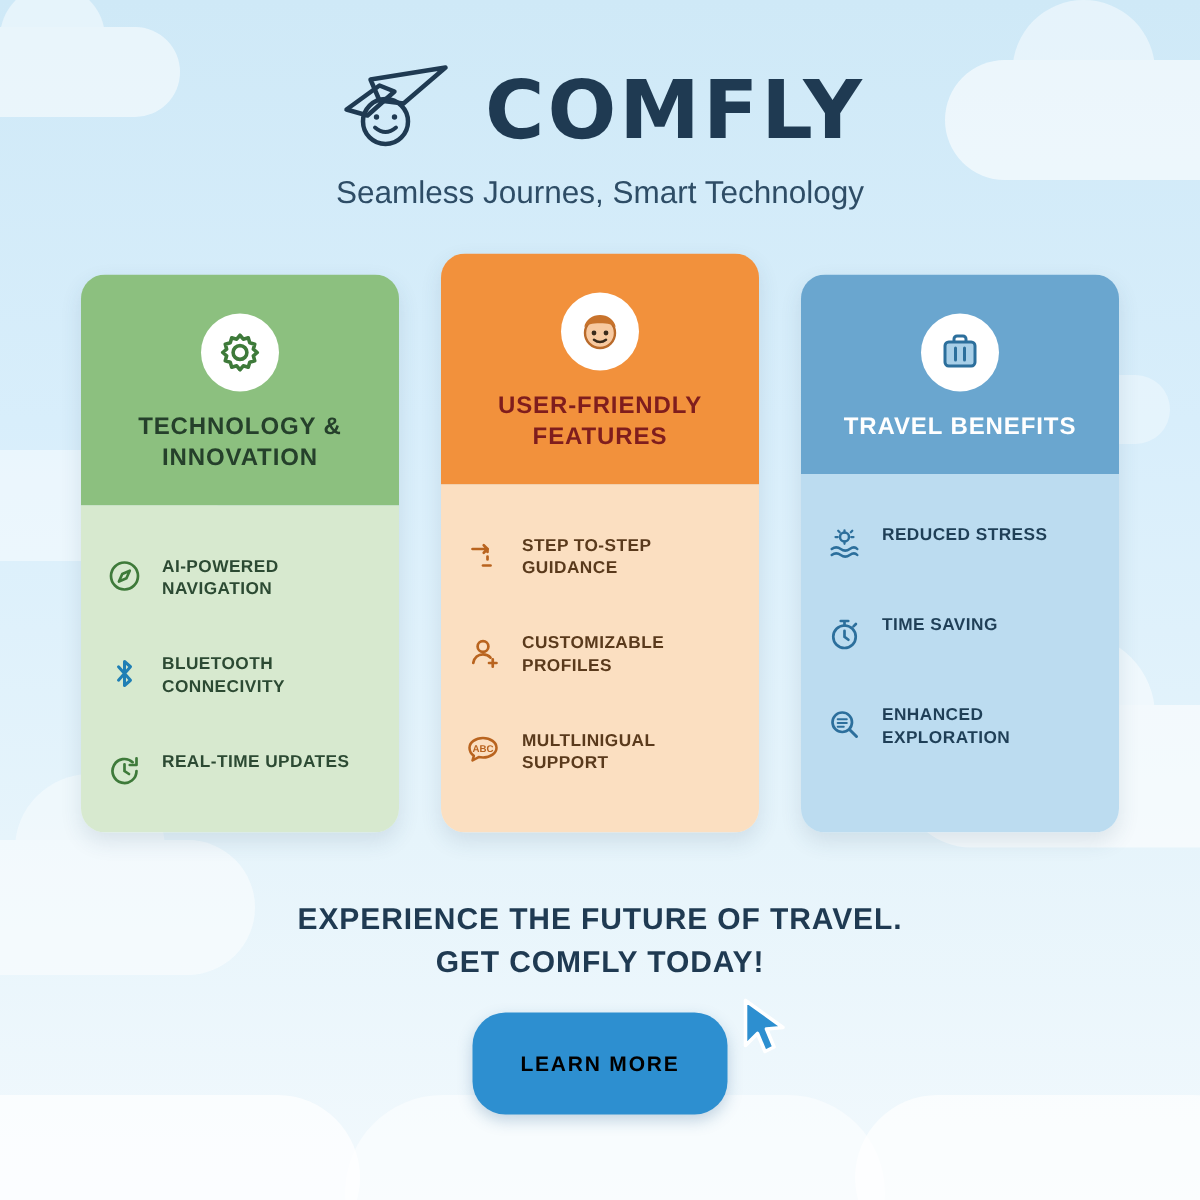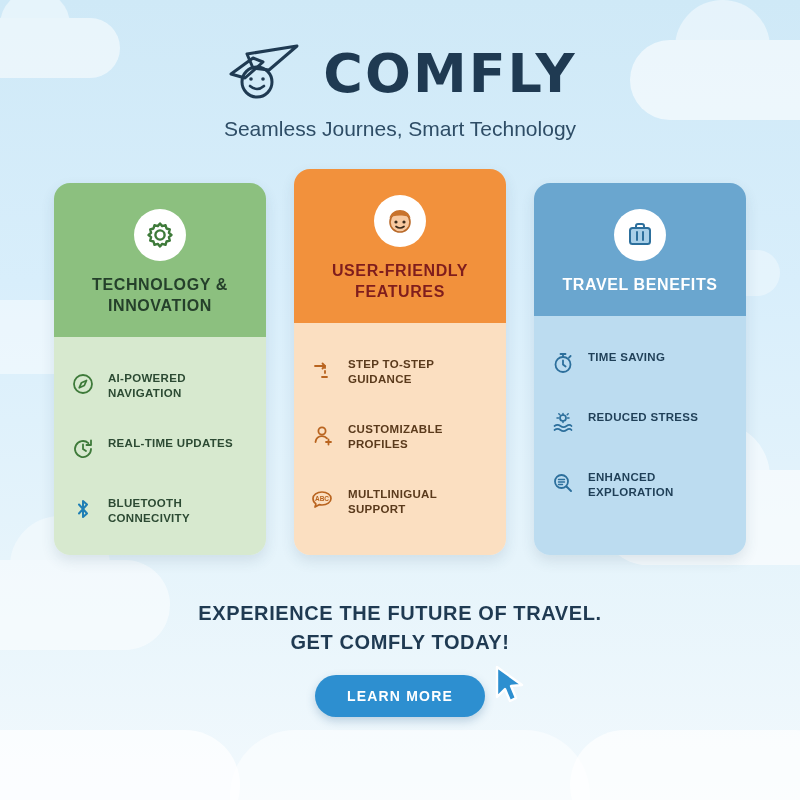--- a/index.html
+++ b/index.html
@@ -185,25 +185,25 @@
     text-transform: uppercase;
   }
   .cta-wrap {
     margin-top: 18px;
     position: relative;
     display: inline-block;
   }
   .cta-button {
     display: inline-block;
     background: #2d8fd0;
-    color: #ffffff;
+    color: #000000;
     font-size: 14px;
     font-weight: bold;
     letter-spacing: 1.2px;
-    padding: 13px 32px;
+    padding: 26px 32px;
     border-radius: 22px;
     border: none;
     cursor: pointer;
     text-transform: uppercase;
     font-family: "Liberation Sans", sans-serif;
     box-shadow: 0 4px 10px rgba(30,90,140,0.25);
   }
   .cursor {
     position: absolute;
     right: -44px;
@@ -266,34 +266,34 @@
               <svg width="24" height="24" viewBox="0 0 24 24">
                 <circle cx="12" cy="12" r="9" fill="none" stroke="#3e7a3a" stroke-width="1.8"></circle>
                 <path d="M15.5 8.5l-2.2 5-5 2.2 2.2-5z" fill="none" stroke="#3e7a3a" stroke-width="1.8" stroke-linejoin="round"></path>
               </svg>
             </span>
             <span class="feature-label">AI-POWERED NAVIGATION</span>
           </div>
           <div class="feature">
             <span class="feature-icon">
               <svg width="24" height="24" viewBox="0 0 24 24">
+                <path d="M8 7.5l8 9-4 3.5V4l4 3.5-8 9" fill="none" stroke="#1f7fb5" stroke-width="2" stroke-linecap="round" stroke-linejoin="round"></path>
+              </svg>
+            </span>
+            <span class="feature-label">BLUETOOTH CONNECIVITY</span>
+          </div>
+          <div class="feature">
+            <span class="feature-icon">
+              <svg width="24" height="24" viewBox="0 0 24 24">
                 <path d="M20 12a8 8 0 1 1-2.6-5.9" fill="none" stroke="#3e7a3a" stroke-width="1.8" stroke-linecap="round"></path>
                 <path d="M20 3.5V8h-4.5" fill="none" stroke="#3e7a3a" stroke-width="1.8" stroke-linecap="round" stroke-linejoin="round"></path>
                 <path d="M12 7.5V12l3 2" fill="none" stroke="#3e7a3a" stroke-width="1.8" stroke-linecap="round"></path>
               </svg>
             </span>
             <span class="feature-label">REAL-TIME UPDATES</span>
-          </div>
-          <div class="feature">
-            <span class="feature-icon">
-              <svg width="24" height="24" viewBox="0 0 24 24">
-                <path d="M8 7.5l8 9-4 3.5V4l4 3.5-8 9" fill="none" stroke="#1f7fb5" stroke-width="2" stroke-linecap="round" stroke-linejoin="round"></path>
-              </svg>
-            </span>
-            <span class="feature-label">BLUETOOTH CONNECIVITY</span>
           </div>
         </div>
       </div>
 
       <div class="card card-orange tall">
         <div class="card-head">
           <div class="card-badge">
             <svg width="34" height="34" viewBox="0 0 34 34">
               <circle cx="17" cy="18" r="10" fill="#f7c9a0" stroke="#b96a2a" stroke-width="1.6"></circle>
               <path d="M6.5 14c1-5 5.5-8 10.5-8s9.5 3 10.5 8c-2-1.5-5-2.5-10.5-2.5S8.5 12.5 6.5 14z" fill="#c8732c"></path>
@@ -345,38 +345,38 @@
               <rect x="6" y="9" width="20" height="16" rx="2.5" fill="#a8cfe8" stroke="#2c6f9c" stroke-width="2"></rect>
               <path d="M13 13v8M19 13v8" fill="none" stroke="#2c6f9c" stroke-width="2" stroke-linecap="round"></path>
             </svg>
           </div>
           <div class="card-title">TRAVEL BENEFITS</div>
         </div>
         <div class="card-body">
           <div class="feature">
             <span class="feature-icon">
               <svg width="24" height="24" viewBox="0 0 24 24">
+                <circle cx="12" cy="7" r="3" fill="none" stroke="#2c6f9c" stroke-width="1.7"></circle>
+                <path d="M12 2.5v1.5M12 10v1.5M7.5 7H6M18 7h-1.5M8.8 3.8l-1-1M16.2 3.8l1-1" stroke="#2c6f9c" stroke-width="1.5" stroke-linecap="round"></path>
+                <path d="M3.5 15q3-2.2 6 0t6 0 5-0" fill="none" stroke="#2c6f9c" stroke-width="1.7" stroke-linecap="round"></path>
+                <path d="M3.5 19q3-2.2 6 0t6 0 5-0" fill="none" stroke="#2c6f9c" stroke-width="1.7" stroke-linecap="round"></path>
+              </svg>
+            </span>
+            <span class="feature-label">REDUCED STRESS</span>
+          </div>
+          <div class="feature">
+            <span class="feature-icon">
+              <svg width="24" height="24" viewBox="0 0 24 24">
                 <circle cx="12" cy="13.5" r="7.5" fill="none" stroke="#2c6f9c" stroke-width="1.8"></circle>
                 <path d="M12 9.5v4l2.6 2" fill="none" stroke="#2c6f9c" stroke-width="1.8" stroke-linecap="round"></path>
                 <path d="M9.5 3h5M12 3v3" fill="none" stroke="#2c6f9c" stroke-width="1.8" stroke-linecap="round"></path>
                 <path d="M18 6.6l1.6-1.6" fill="none" stroke="#2c6f9c" stroke-width="1.8" stroke-linecap="round"></path>
               </svg>
             </span>
             <span class="feature-label">TIME SAVING</span>
-          </div>
-          <div class="feature">
-            <span class="feature-icon">
-              <svg width="24" height="24" viewBox="0 0 24 24">
-                <circle cx="12" cy="7" r="3" fill="none" stroke="#2c6f9c" stroke-width="1.7"></circle>
-                <path d="M12 2.5v1.5M12 10v1.5M7.5 7H6M18 7h-1.5M8.8 3.8l-1-1M16.2 3.8l1-1" stroke="#2c6f9c" stroke-width="1.5" stroke-linecap="round"></path>
-                <path d="M3.5 15q3-2.2 6 0t6 0 5-0" fill="none" stroke="#2c6f9c" stroke-width="1.7" stroke-linecap="round"></path>
-                <path d="M3.5 19q3-2.2 6 0t6 0 5-0" fill="none" stroke="#2c6f9c" stroke-width="1.7" stroke-linecap="round"></path>
-              </svg>
-            </span>
-            <span class="feature-label">REDUCED STRESS</span>
           </div>
           <div class="feature">
             <span class="feature-icon">
               <svg width="24" height="24" viewBox="0 0 24 24">
                 <circle cx="10.5" cy="10.5" r="6.5" fill="none" stroke="#2c6f9c" stroke-width="1.8"></circle>
                 <path d="M7.5 8.5h6M7.5 11h6M7.5 13.5h4" stroke="#2c6f9c" stroke-width="1.4" stroke-linecap="round"></path>
                 <path d="M15.5 15.5L20 20" stroke="#2c6f9c" stroke-width="2" stroke-linecap="round"></path>
               </svg>
             </span>
             <span class="feature-label">ENHANCED EXPLORATION</span>

